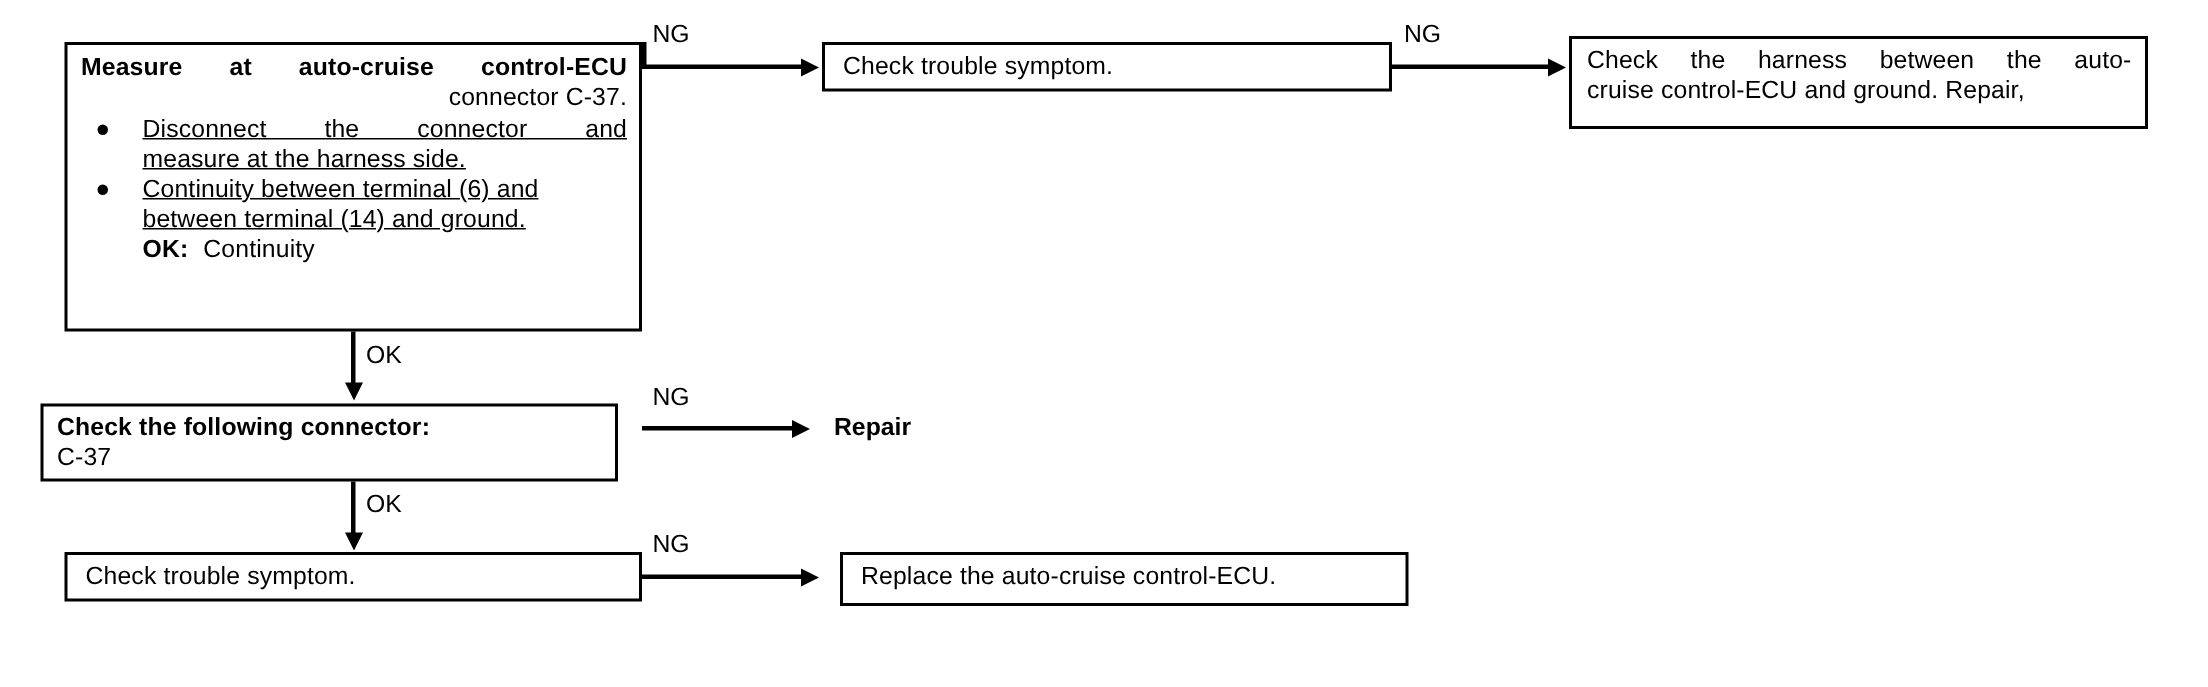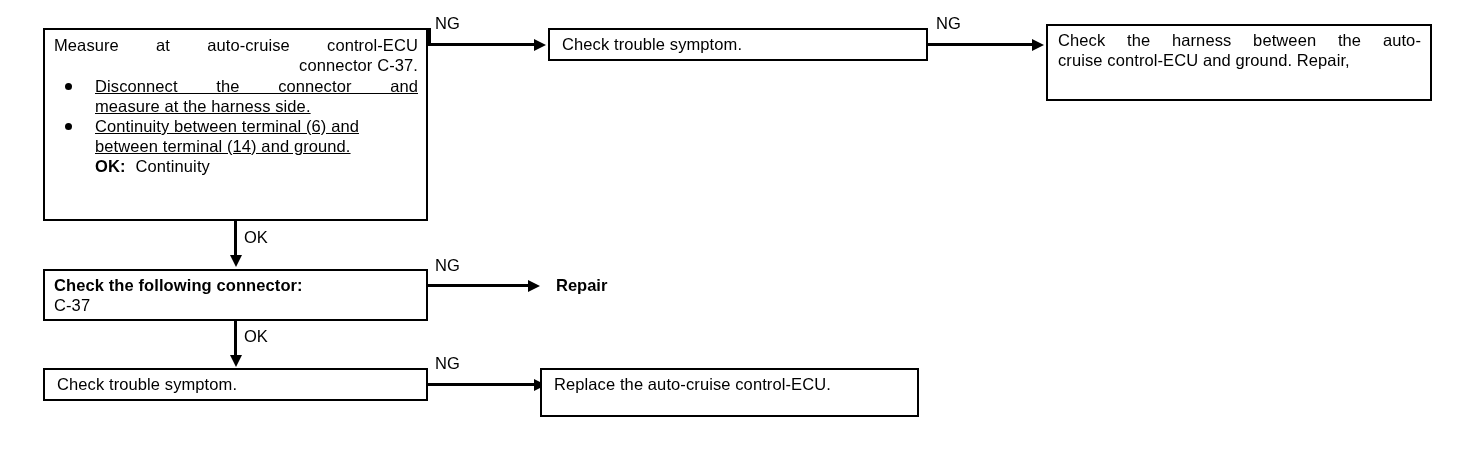--- a/index.html
+++ b/index.html
@@ -31,20 +31,21 @@
     padding: 4px 7px 3px 9px;
   }
 
   
   #node-measure { left: 43px; top: 28px; width: 385px; height: 193px; }
   #node-measure .inner { padding: 5px 8px 0 9px; }
   .lead {
     text-align: justify;
     text-align-last: justify;
     margin: 0;
+    font-weight: bold;
   }
   .lead2 { margin: 0; text-align: right; }
   ul.bullets {
     list-style: none;
     margin: 1px 0 0 0;
     padding: 0;
   }
   ul.bullets > li {
     position: relative;
     padding-left: 41px;
@@ -66,31 +67,31 @@
     padding-left: 41px;
     margin-top: 0;
   }
   .okline b { font-weight: bold; }
   .okline .sp { display: inline-block; width: 10px; }
 
   
   #node-check-sym-top { left: 548px; top: 28px; width: 380px; height: 33px; }
   #node-check-sym-top .inner { padding: 4px 0 0 12px; }
 
-  #node-harness { left: 1046px; top: 24px; width: 386px; height: 77px; }
+  #node-harness { left: 1046px; top: 24px; width: 386px; height: 62px; }
   #node-harness .inner { padding: 4px 9px 0 10px; }
 
-  #node-connector { left: 43px; top: 269px; width: 385px; height: 52px; }
+  #node-connector { left: 27px; top: 269px; width: 385px; height: 52px; }
   #node-connector .inner { padding: 4px 0 0 9px; }
   #node-connector .hdr { font-weight: bold; }
 
   #node-check-sym-bot { left: 43px; top: 368px; width: 385px; height: 33px; }
   #node-check-sym-bot .inner { padding: 4px 0 0 12px; }
 
-  #node-replace { left: 540px; top: 368px; width: 379px; height: 49px; }
+  #node-replace { left: 560px; top: 368px; width: 379px; height: 36px; }
   #node-replace .inner { padding: 4px 0 0 12px; }
 
   
   .hline {
     position: absolute;
     height: 3px;
     background: #000;
   }
   .vline {
     position: absolute;

